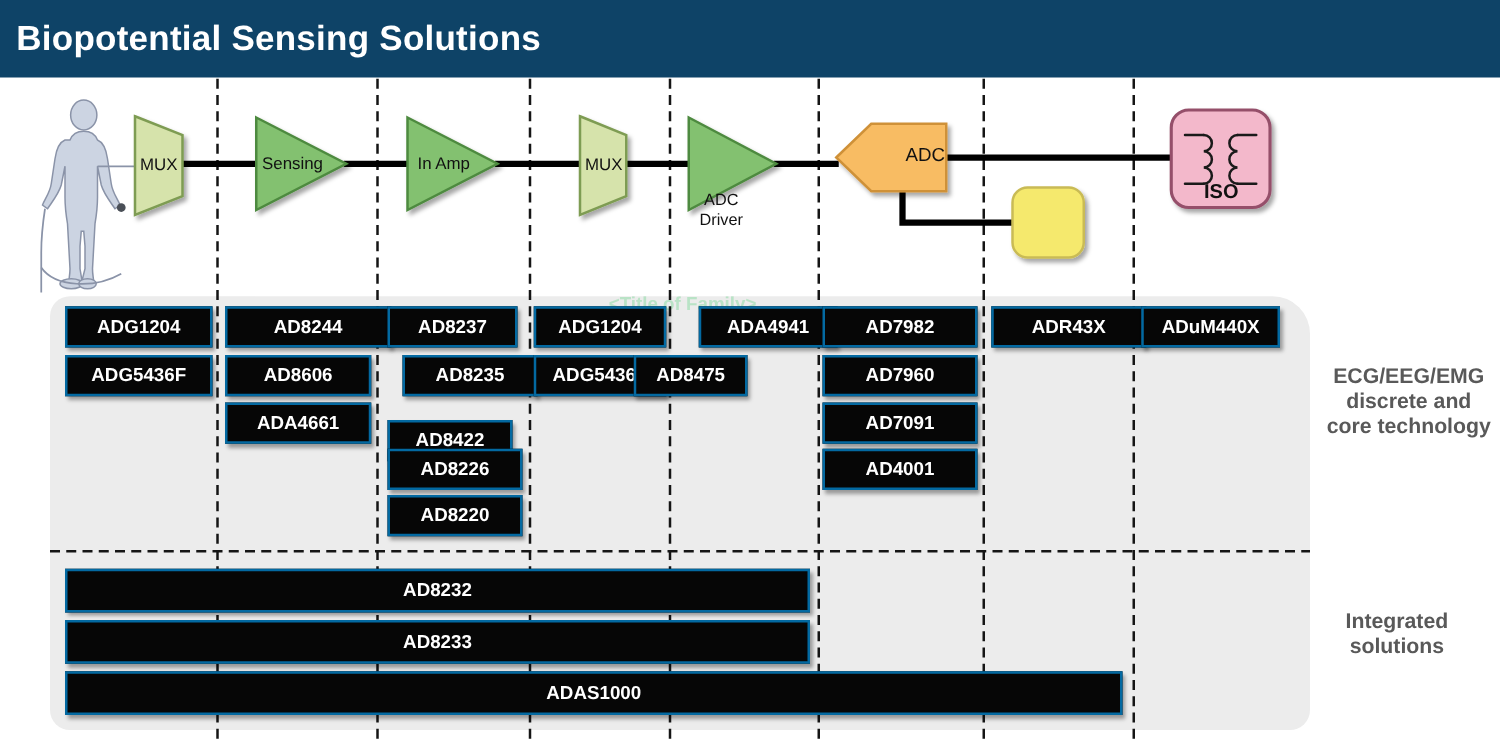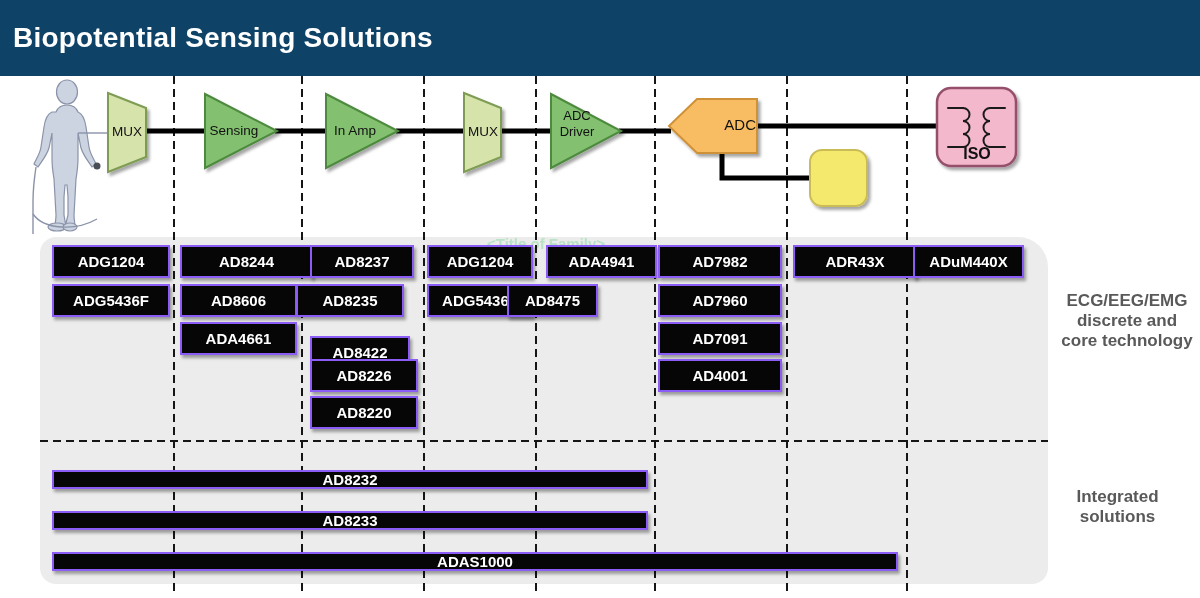--- a/index.html
+++ b/index.html
@@ -1,36 +1,36 @@
 <!DOCTYPE html>
 <html style="--header_bg: #0E4367; --panel_bg: #ECECEC; --chip_bg: #060606; --chip_text: #FFFFFF; --amp_green: #83C16F; --amp_green_border: #4E8A3F; --mux_green: #D6E3AB; --mux_green_border: #7E9C52; --adc_orange: #F8BC63; --adc_orange_border: #CF9139; --spare_yellow: #F5E96D; --spare_yellow_border: #C9BB55; --iso_pink: #F3B8CB; --iso_pink_border: #95506B; --caption_gray: #595959; --watermark_green: #B9E3C6; --body_fill: #CCD4E2; --body_stroke: #8A93A8;"><head>
 <meta charset="utf-8">
 <style>
   html,body{margin:0;padding:0;}
   body{
     width:1200px;height:598px;position:relative;overflow:hidden;
     background:#ffffff;font-family:"Liberation Sans",sans-serif;
   }
-  .hdr{position:absolute;left:0;top:0;width:1200px;height:76px;
+  .hdr{position:absolute;left:0;top:0;width:1200px;height:62px;
        background:var(--header_bg,#0E4367);z-index:5;display:flex;align-items:center;}
   .hdr .title{color:#fff;font-size:28px;font-weight:bold;margin-left:13px;letter-spacing:.2px;}
   .panel{position:absolute;left:40px;top:237px;width:1008px;height:347px;
          background:var(--panel_bg,#ECECEC);border-radius:16px 30px 16px 16px;z-index:1;}
   .wm{position:absolute;left:487px;top:235px;z-index:2;font-size:15px;font-weight:600;
       color:var(--watermark_green,#B9E3C6);white-space:nowrap;}
   svg.ov{position:absolute;left:0;top:0;z-index:3;}
   .chip{position:absolute;height:33px;box-sizing:border-box;z-index:4;
-        background:var(--chip_bg,#060606);border:2px solid #8b5cf6;
+        background:var(--chip_bg,#060606);border:2px solid #0369a1;
         box-shadow:2px 3px 3px rgba(0,0,0,.35);
         color:var(--chip_text,#fff);font-weight:bold;font-size:15px;
         display:flex;align-items:center;justify-content:center;}
-  .bar{height:19px;margin-top:15px;}
+  .bar{height:35px;}
   .blabel{position:absolute;z-index:4;color:#111;font-size:13.5px;line-height:15px;
           text-align:center;}
-  .blabel.two{font-size:13px;line-height:16px;}
+  .blabel.two{font-size:13px;line-height:16px;margin-top:44px;}
   .blabel.adc{font-size:15px;text-align:right;}
   .blabel.iso{font-size:16px;font-weight:600;}
   .cap{position:absolute;z-index:4;color:var(--caption_gray,#595959);font-weight:bold;
        font-size:17px;line-height:20px;text-align:center;white-space:pre-line;}
 </style>
 </head>
 <body>
 
 <div>
 
@@ -117,29 +117,29 @@
   <div class="blabel iso" style="left:957px;top:146px;width:40px">ISO</div>
 
   <div class="chip" style="left:52px;top:245px;width:118px">ADG1204</div>
   <div class="chip" style="left:52px;top:284px;width:118px">ADG5436F</div>
 
   <div class="chip" style="left:180px;top:245px;width:133px">AD8244</div>
   <div class="chip" style="left:180px;top:284px;width:117px">AD8606</div>
   <div class="chip" style="left:180px;top:322px;width:117px">ADA4661</div>
 
   <div class="chip" style="left:310px;top:245px;width:104px">AD8237</div>
-  <div class="chip" style="left:296px;top:284px;width:108px">AD8235</div>
+  <div class="chip" style="left:322px;top:284px;width:108px">AD8235</div>
   <div class="chip" style="left:310px;top:336px;width:100px">AD8422</div>
   <div class="chip" style="left:310px;top:359px;width:108px">AD8226</div>
   <div class="chip" style="left:310px;top:396px;width:108px">AD8220</div>
 
   <div class="chip" style="left:427px;top:245px;width:106px">ADG1204</div>
   <div class="chip" style="left:427px;top:284px;width:106px">ADG5436F</div>
 
-  <div class="chip" style="left:546px;top:245px;width:111px">ADA4941</div>
+  <div class="chip" style="left:559px;top:245px;width:111px">ADA4941</div>
   <div class="chip" style="left:507px;top:284px;width:91px">AD8475</div>
 
   <div class="chip" style="left:658px;top:245px;width:124px">AD7982</div>
   <div class="chip" style="left:658px;top:284px;width:124px">AD7960</div>
   <div class="chip" style="left:658px;top:322px;width:124px">AD7091</div>
   <div class="chip" style="left:658px;top:359px;width:124px">AD4001</div>
 
   <div class="chip" style="left:793px;top:245px;width:124px">ADR43X</div>
 
   <div class="chip" style="left:913px;top:245px;width:111px">ADuM440X</div>

